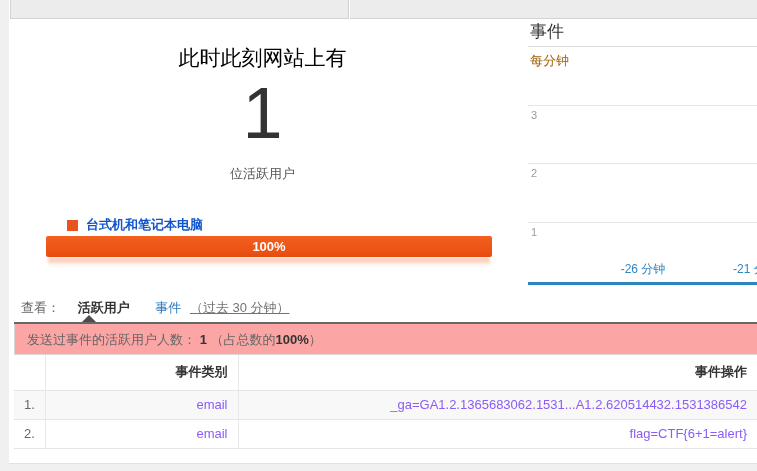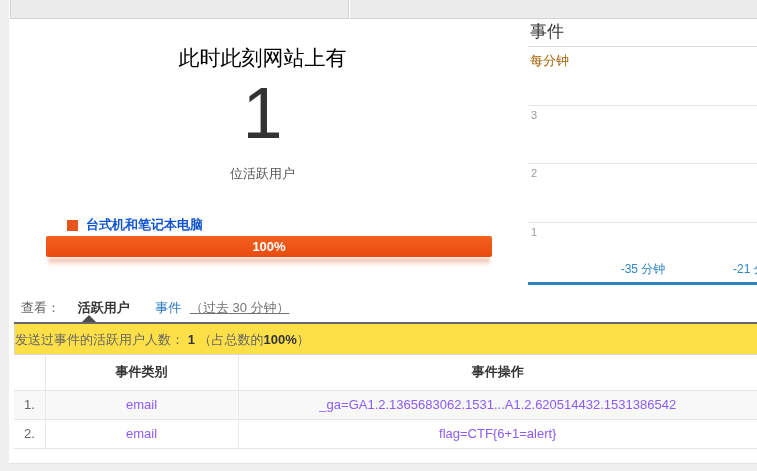--- a/index.html
+++ b/index.html
@@ -52,26 +52,26 @@
   .tab-active { color:#333; font-weight:bold; margin-right:22px; cursor:pointer; }
   .tab-link { color:#2a77bd; cursor:pointer; }
   .tab-suffix { color:#737373; margin-left:5px; cursor:pointer;text-decoration:underline; }
 
   .caret { position:absolute; left:82px; top:315px; width:0; height:0;
     border-left:7px solid transparent; border-right:7px solid transparent;
     border-bottom:7px solid #4d4d4d; }
 
   
   .panel { position:absolute; left:14px; top:322px; width:743px; border-top:2px solid #666; }
-  .summary-row { height:31px; line-height:31px; background:#fde047;
+  .summary-row { height:31px; line-height:31px; background:#fca5a5;
     border-left:1px solid #d9d9d9; border-bottom:1px solid #d9d9d9;
-    font-size:13px; color:#666; }
+    padding-left:12px; font-size:13px; color:#666; }
   .summary-row b { color:#333; }
   .evt-table { width:100%; border-collapse:collapse; font-size:13px; table-layout:fixed; }
-  .evt-table th, .evt-table td { text-align:center; font-weight:normal; padding:0 10px; }
+  .evt-table th, .evt-table td { text-align:right; font-weight:normal; padding:0 10px; }
   .col-num { width:31px; }
   .col-cat { width:193px; border-left:1px solid #e9e9e9; }
   .col-act { border-left:1px solid #e9e9e9; }
   .evt-table thead th { height:35px; font-weight:bold; color:#333; border-bottom:1px solid #e5e5e5; }
   .evt-table tbody td { height:29px; border-bottom:1px solid #e5e5e5; }
   .evt-table tbody tr:nth-child(odd) { background:#f8f8f8; }
   .row-num { text-align:right; color:#666; padding-right:6px; }
   .cell-link { color:#8b5cf6; cursor:pointer; overflow:hidden; white-space:nowrap; text-overflow:ellipsis; }
 </style>
 </head>
@@ -103,21 +103,21 @@
   <div class="chart">
     <div class="chart-title">事件</div>
     <div class="chart-title-rule"></div>
     <div class="chart-sub">每分钟</div>
     <div class="gridline g1"></div>
     <div class="gridline g2"></div>
     <div class="gridline g3"></div>
     <div class="ylab y1">3</div>
     <div class="ylab y2">2</div>
     <div class="ylab y3">1</div>
-    <div class="xtick xt1">-35 分钟</div>
+    <div class="xtick xt1">-26 分钟</div>
     <div class="xtick xt2">-21 分</div>
     <div class="x-axis"></div>
   </div>
 
   <div class="view-row">
     <span class="view-label">查看：</span>
     <span class="tab-active">活跃用户</span>
     <span class="tab-link">事件</span>
     <span class="tab-suffix">（过去 30 分钟）</span>
   </div>

